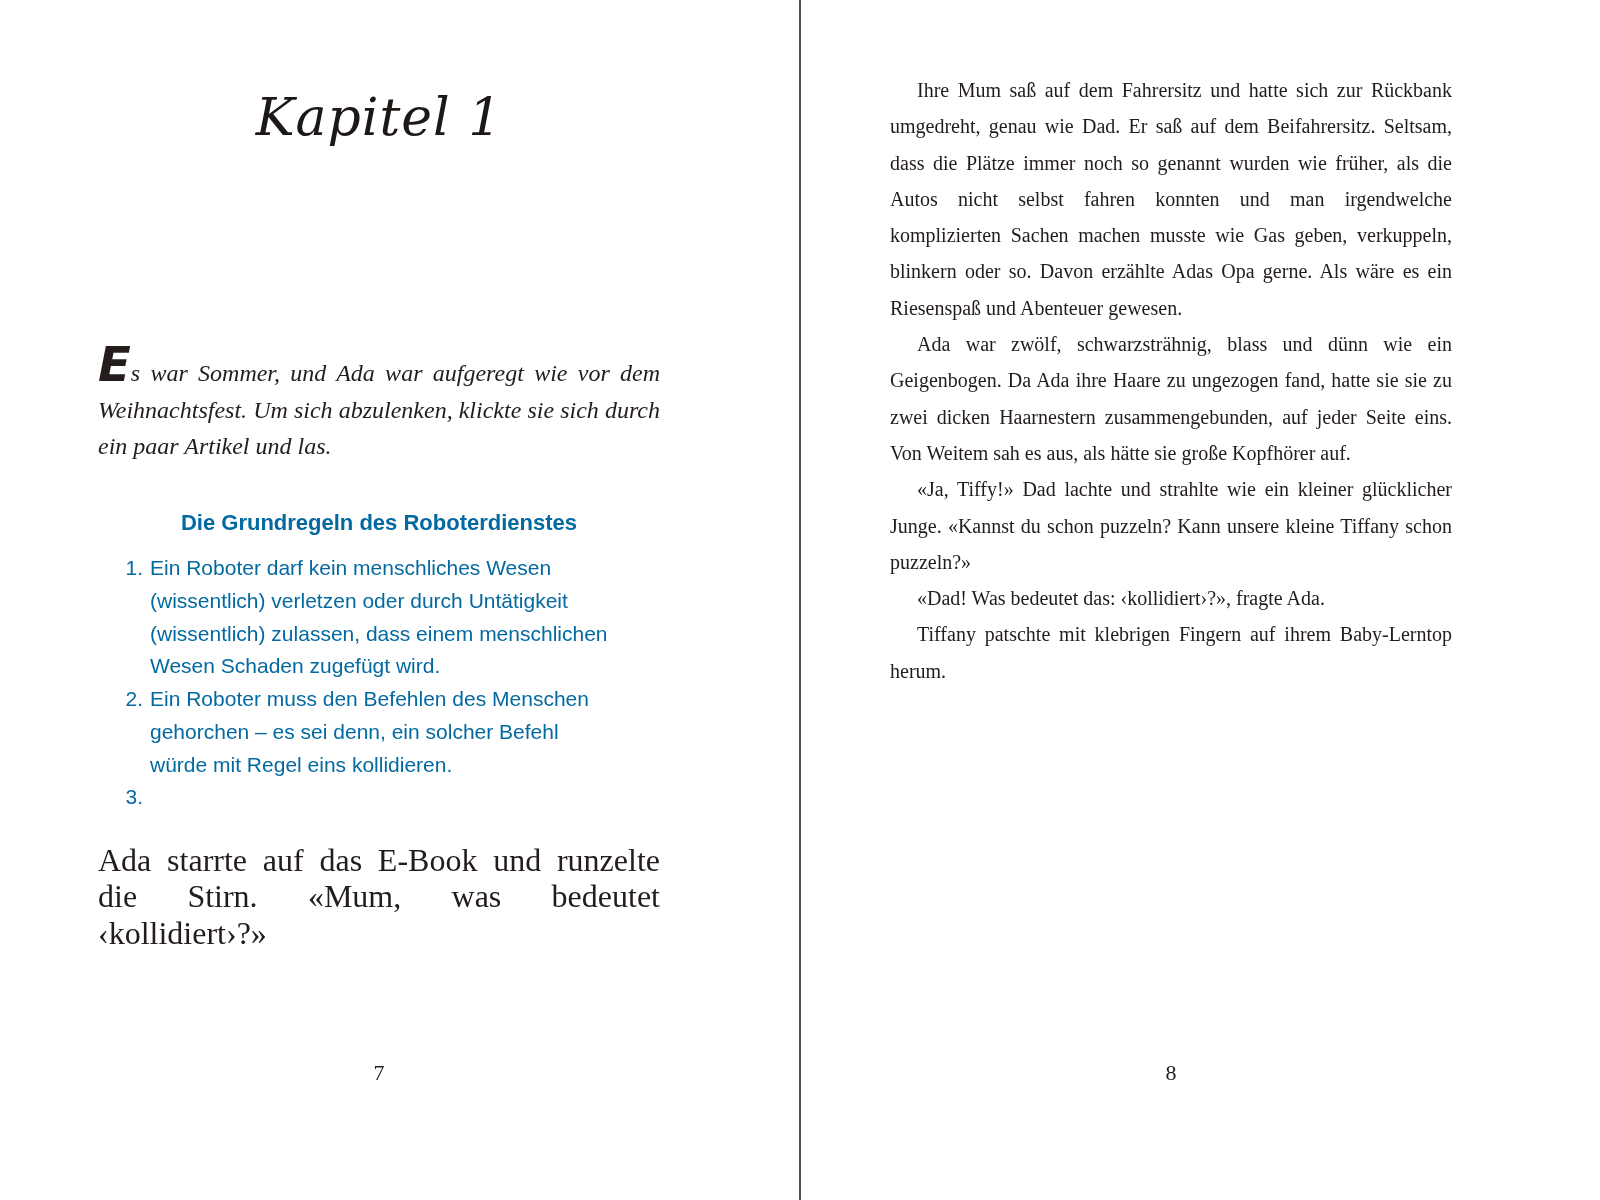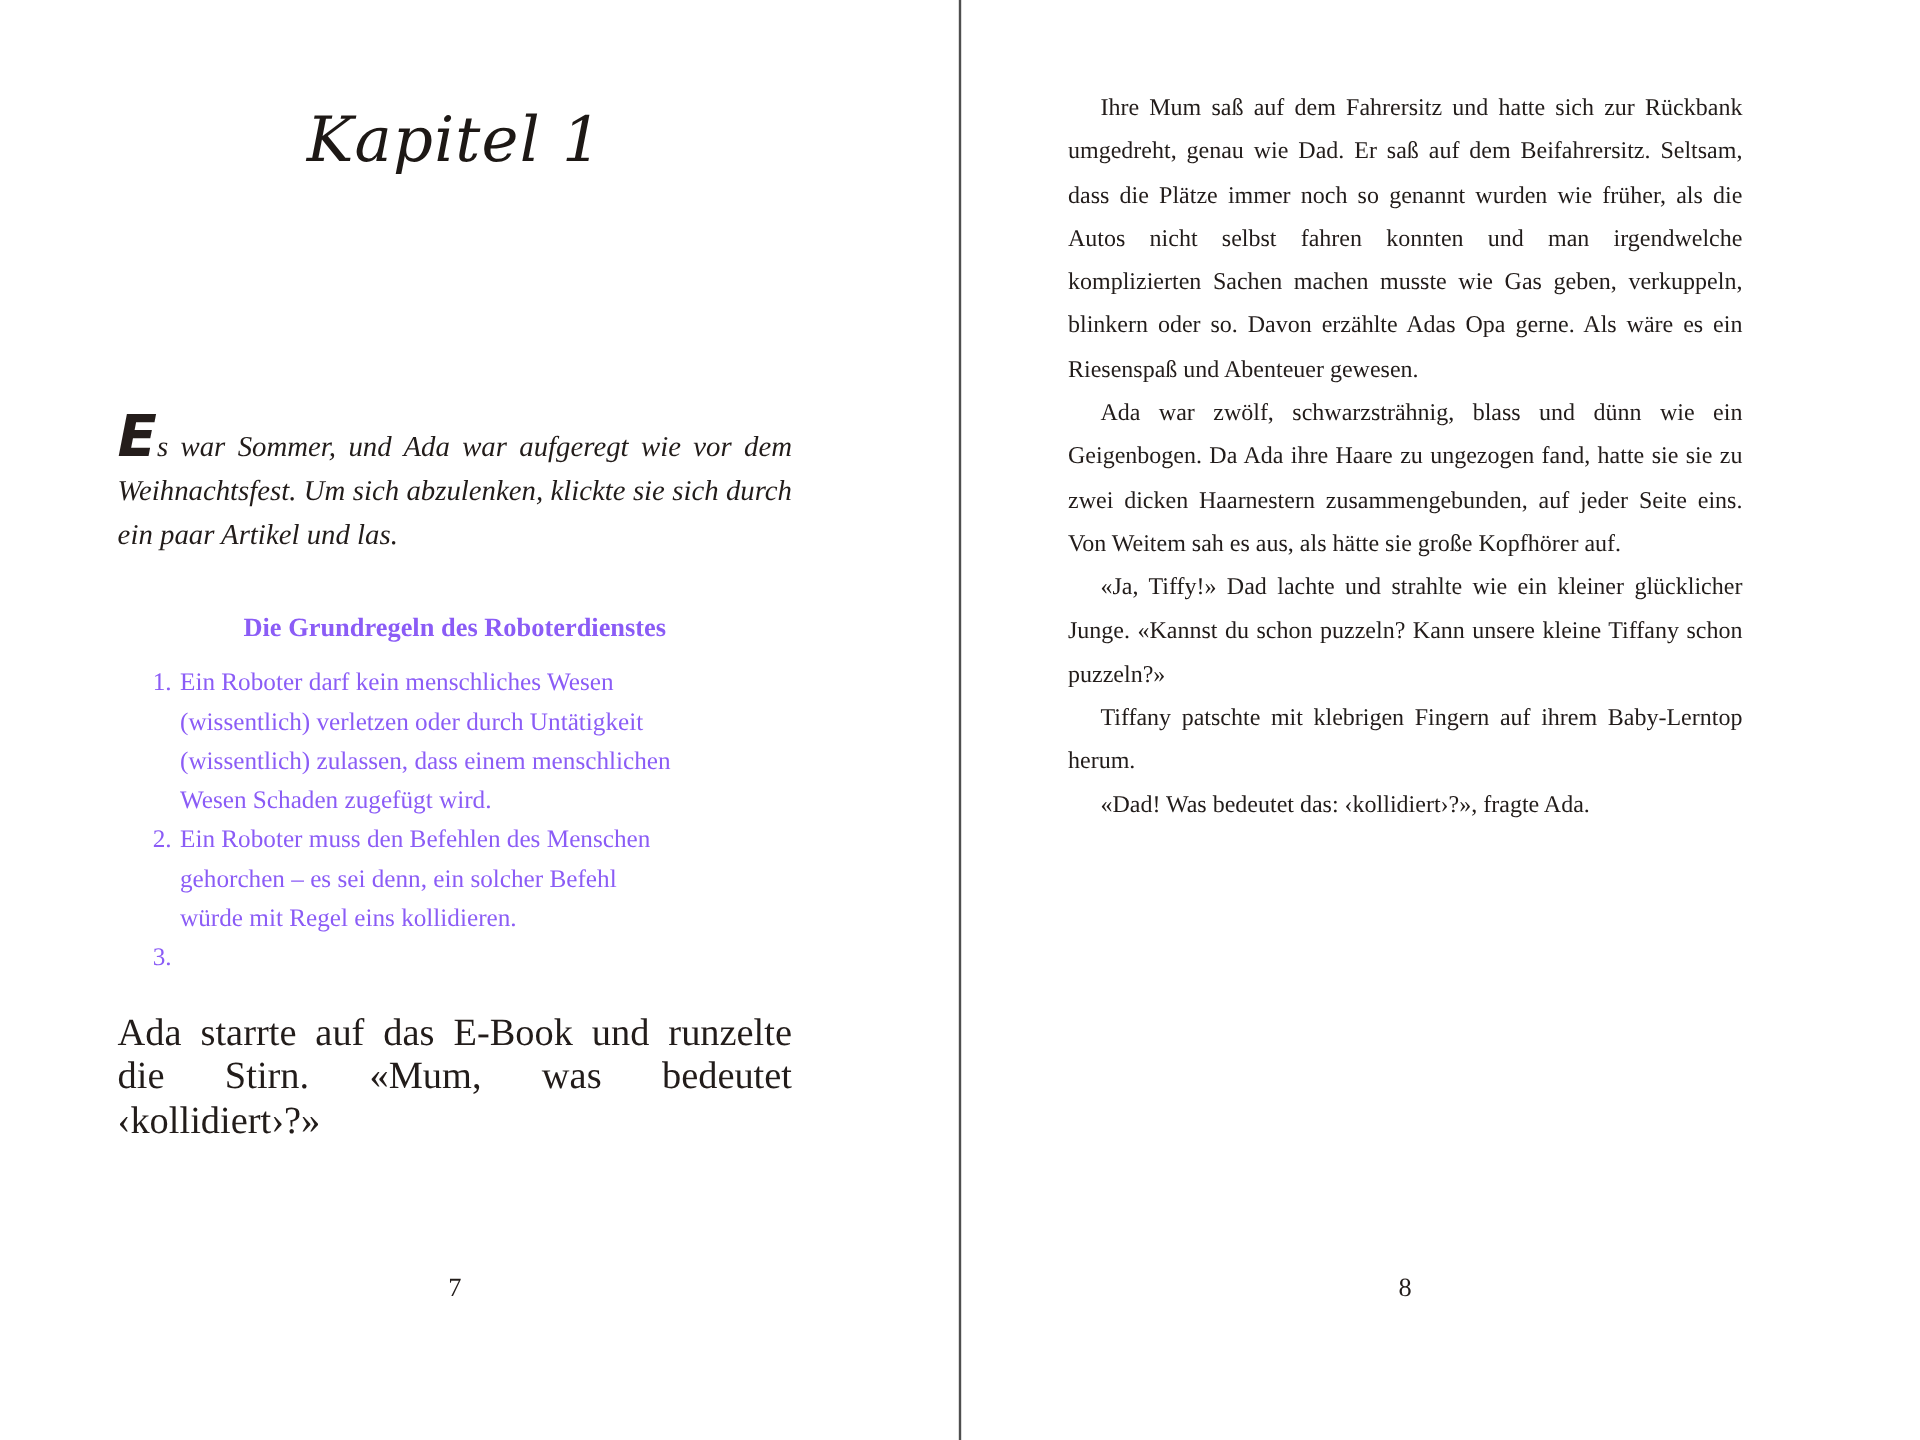--- a/index.html
+++ b/index.html
@@ -59,22 +59,22 @@
     font-family: "DejaVu Sans", sans-serif;
     font-weight: 700;
     font-size: 48px;
     line-height: 20px;
     letter-spacing: 0px;
     color: #241d1b;
   }
 
   .ebook {
     margin-top: 46px;
-    font-family: Liberation Serif, serif;
-    color: #8b5cf6;
+    font-family: Liberation Sans, sans-serif;
+    color: #0369a1;
   }
   .ebook-heading {
     text-align: center;
     font-weight: 700;
     font-size: 22px;
     line-height: 26px;
   }
   .ebook-sub {
     text-align: center;
     font-weight: 400;
@@ -172,18 +172,18 @@
 
 <div class="divider"></div>
 
 <div class="page page-right">
 
   <div class="bodytext">
 
   <p>Ihre Mum saß auf dem Fahrersitz und hatte sich zur Rückbank umgedreht, genau wie Dad. Er saß auf dem Beifahrersitz. Seltsam, dass die Plätze immer noch so genannt wurden wie früher, als die Autos nicht selbst fahren konnten und man irgendwelche komplizierten Sachen machen musste wie Gas geben, verkuppeln, blinkern oder so. Davon erzählte Adas Opa gerne. Als wäre es ein Riesenspaß und Abenteuer gewesen.</p>
       <p>Ada war zwölf, schwarzsträhnig, blass und dünn wie ein Geigenbogen. Da Ada ihre Haare zu ungezogen fand, hatte sie sie zu zwei dicken Haarnestern zusammenge­bunden, auf jeder Seite eins. Von Weitem sah es aus, als hätte sie große Kopfhörer auf.</p>
       <p>«Ja, Tiffy!» Dad lachte und strahlte wie ein kleiner glücklicher Junge. «Kannst du schon puzzeln? Kann un­sere kleine Tiffany schon puzzeln?»</p>
+      <p>«Dad! Was bedeutet das: ‹kollidiert›?», fragte Ada.</p>
       <p>Tiffany patschte mit klebrigen Fingern auf ihrem Ba­by-Lerntop herum.</p>
-      <p>«Dad! Was bedeutet das: ‹kollidiert›?», fragte Ada.</p>
     </div>
 
   <div class="pagenum">8</div>
 </div>
 
 </body></html>

